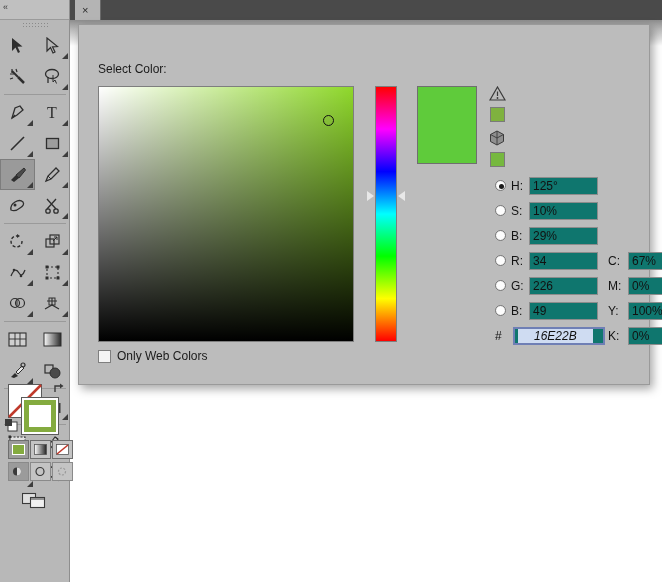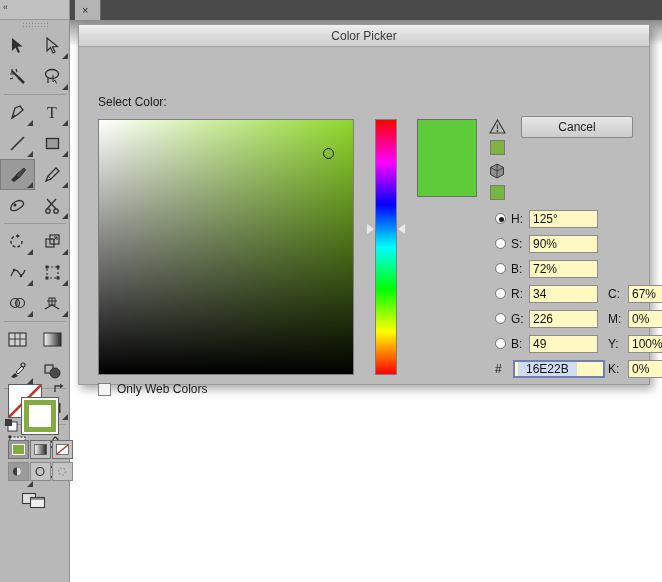--- a/index.html
+++ b/index.html
@@ -130,21 +130,21 @@
     border: 1px solid #9a9a9a;
     box-shadow: 3px 4px 9px rgba(0,0,0,0.35);
   }
   .dlg-title {
     height: 22px; width: 100%;
     background: linear-gradient(to bottom, #f0f0f0 0%, #dcdcdc 50%, #cfcfcf 100%);
     border-bottom: 1px solid #a4a4a4;
     display: flex; align-items: center; justify-content: center;
     font-size: 12px; color: #3a3a3a;
   }
-  .dlg-body { position: relative; width: 100%; height: 338px; margin-top: 11px; }
+  .dlg-body { position: relative; width: 100%; height: 338px; }
 
   .select-label {
     position: absolute; left: 19px; top: 37px;
     font-size: 12px; color: #1b1b1b;
   }
 
   .sb-field {
     position: absolute; left: 19px; top: 61px;
     width: 256px; height: 256px;
     border: 1px solid #7e7e7e;
@@ -207,29 +207,29 @@
   }
   .radio.on::after {
     content: ""; position: absolute; left: 2.5px; top: 2.5px;
     width: 5px; height: 5px; border-radius: 50%; background: #1a1a1a;
   }
   .flabel {
     width: 18px; font-size: 12px; color: #131313; flex: none;
   }
   .finput {
     width: 69px; height: 18px;
-    background: #fef9c3; border: 1px solid #8c8c8c;
+    background: #0f766e; border: 1px solid #8c8c8c;
     font-size: 12px; color: #111; padding: 0 3px;
     display: flex; align-items: center;
   }
   .finput.hex {
     width: 92px; border: 2px solid #6f7fb5;
   }
   .finput.hex .sel {
-    background: #cfdcf2; padding: 0 8px;
+    background: #cfdcf2; padding: 0 16px; font-style: italic;
   }
   .cmyk-col { position: absolute; left: 529px; top: 223px; }
   .cmyk-col .frow { height: 25px; }
   .cmyk-col .flabel { width: 20px; }
 
   .webcolors {
     position: absolute; left: 19px; top: 324px;
     display: flex; align-items: flex-end; gap: 6px;
   }
   .chk {
@@ -600,23 +600,20 @@
         <svg width="26" height="20" viewBox="0 0 26 20">
           <rect x="0.5" y="3.5" width="13" height="10" fill="#e0e0e0" stroke="#3a3a3a" stroke-width="1.1"></rect>
           <rect x="8.5" y="7.5" width="14" height="10" fill="#f0f0f0" stroke="#3a3a3a" stroke-width="1.1"></rect>
           <path d="M9 9 L22 9" stroke="#3a3a3a" stroke-width="1"></path>
         </svg>
       </div>
     </div>
   </div>
 
   <div class="dialog">
-    <div class="dlg-title">
-      <span>Color Picker</span>
-    </div>
 
     <div class="dlg-body">
 
       <div class="select-label">Select Color:</div>
 
       <div class="sb-field">
         <div class="sb-hue" style="background: rgb(143, 216, 43);"></div>
         <div class="sb-white"></div>
         <div class="sb-black"></div>
         <div class="sb-ring"></div>
@@ -640,38 +637,37 @@
         <div>
           <svg width="16" height="16" viewBox="0 0 16 16">
             <path d="M8 1 L14.5 4.5 L14.5 11.5 L8 15 L1.5 11.5 L1.5 4.5 Z" fill="#8f8f8f" stroke="#3a3a3a" stroke-width="1"></path>
             <path d="M8 1 L8 8 L14.5 4.5 M8 8 L1.5 4.5 M8 8 L8 15" fill="none" stroke="#3a3a3a" stroke-width="0.9"></path>
           </svg>
         </div>
         <div class="warn-swatch" style="background: rgb(118, 184, 63);"></div>
       </div>
 
       <div class="btn-col">
-        <div class="dlg-btn">Cancel</div>
       </div>
 
       <div class="fields">
         <div class="frow">
           <span class="radio on"></span>
           <span class="flabel">H:</span>
           <span class="finput">125°</span>
         </div>
         <div class="frow">
           <span class="radio"></span>
           <span class="flabel">S:</span>
-          <span class="finput">90%</span>
+          <span class="finput">10%</span>
         </div>
         <div class="frow">
           <span class="radio"></span>
           <span class="flabel">B:</span>
-          <span class="finput">72%</span>
+          <span class="finput">29%</span>
         </div>
         <div class="frow">
           <span class="radio"></span>
           <span class="flabel">R:</span>
           <span class="finput">34</span>
         </div>
         <div class="frow">
           <span class="radio"></span>
           <span class="flabel">G:</span>
           <span class="finput">226</span>

